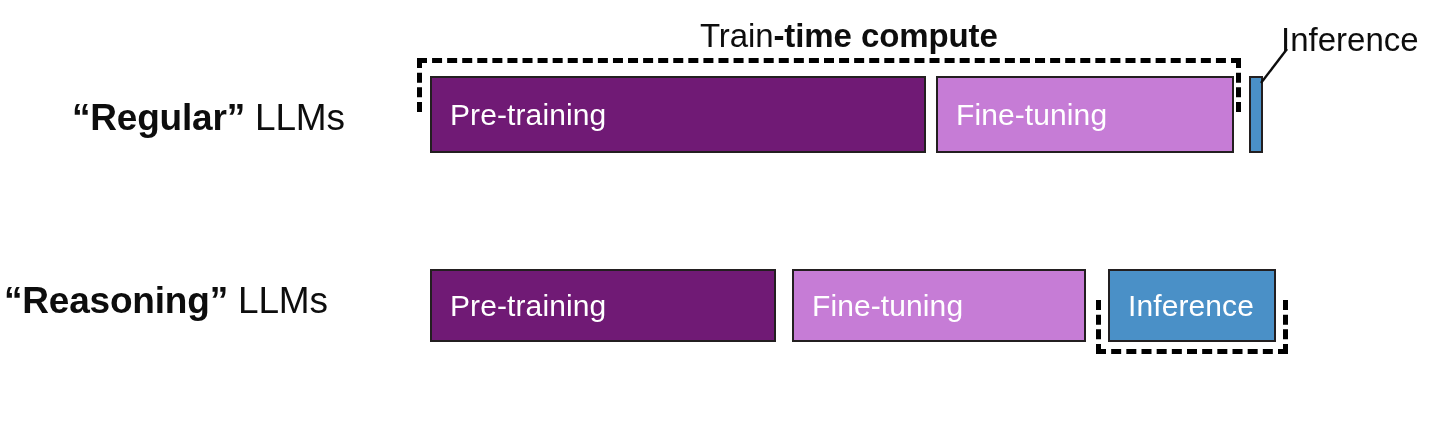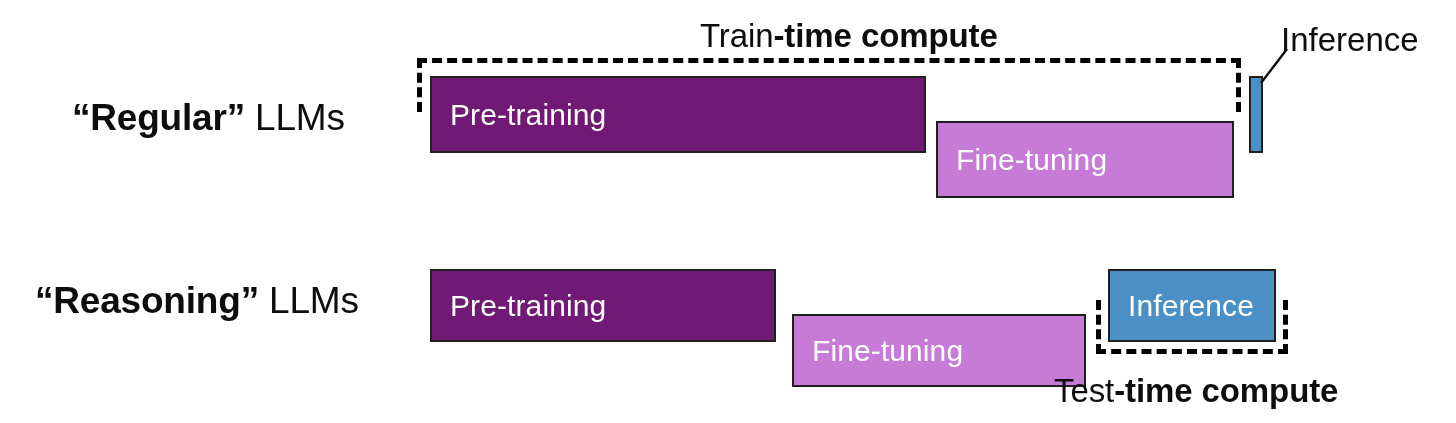--- a/index.html
+++ b/index.html
@@ -27,38 +27,38 @@
     font-size: 37px;
     line-height: 1;
     color: #0d0d0d;
     white-space: nowrap;
     letter-spacing: -0.2px;
   }
   .row-label .strong { font-weight: 700; }
   .row-label .plain  { font-weight: 400; }
 
   #label-regular   { left: 72px;  top: 92px; margin-top: 7px;  }
-  #label-reasoning { left: 35px;  top: 282px; }
+  #label-reasoning { left: 4px;  top: 282px; }
 
   
   .bar {
     position: absolute;
     box-sizing: border-box;
     border: 2px solid #231f20;
     display: flex;
     align-items: center;
     color: #ffffff;
     font-size: 30px;
     font-weight: 400;
     letter-spacing: 0.1px;
     padding-left: 18px;
     white-space: nowrap;
   }
   .bar.pre   { background: #701a75; }
-  .bar.fine  { background: #c67cd6; margin-top: 45px; }
+  .bar.fine  { background: #c67cd6; }
   .bar.infer { background: #4a90c7; }
   .bar.thin  { padding-left: 0; }
 
   
   #bar-top-pre   { left: 430px;  top: 76px;  width: 496px; height: 77px; }
   #bar-top-fine  { left: 936px;  top: 76px;  width: 298px; height: 77px; }
   #bar-top-infer { left: 1249px; top: 76px;  width: 14px;  height: 77px; }
 
   
   #bar-bot-pre   { left: 430px;  top: 269px; width: 346px; height: 73px; }
@@ -170,17 +170,14 @@
   <div class="bar fine" id="bar-bot-fine">
     <span>Fine-tuning</span>
   </div>
 
   <div class="bar infer" id="bar-bot-infer">
     <span>Inference</span>
   </div>
 
   <div class="dash-box" id="bracket-test"></div>
 
-  <div class="compute-caption" id="caption-test">
-    <span class="strong">Test</span><span class="plain">-time compute</span>
-  </div>
 
 </div>
 
 </body></html>

